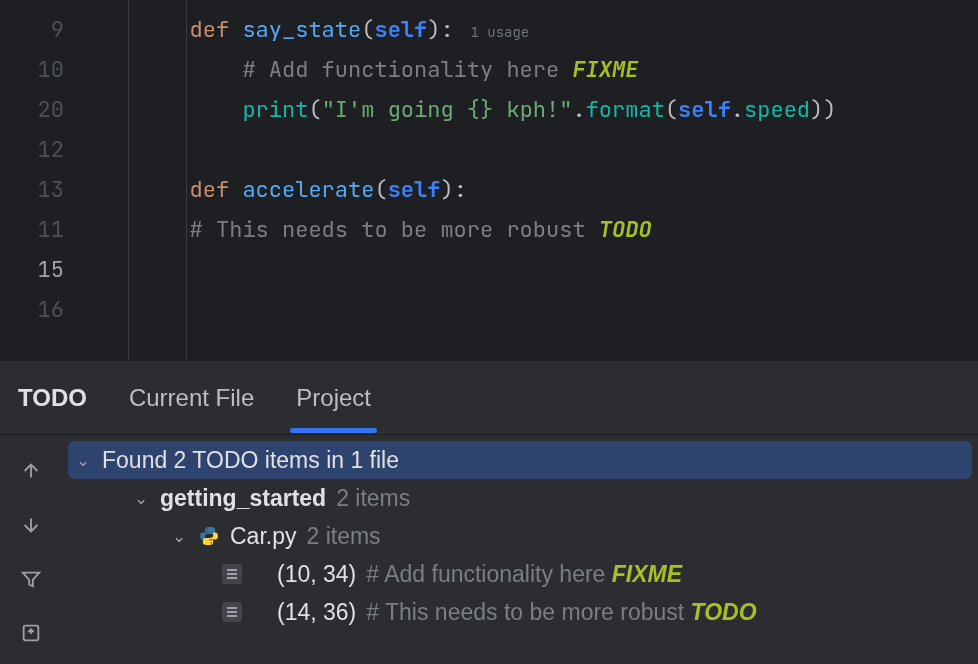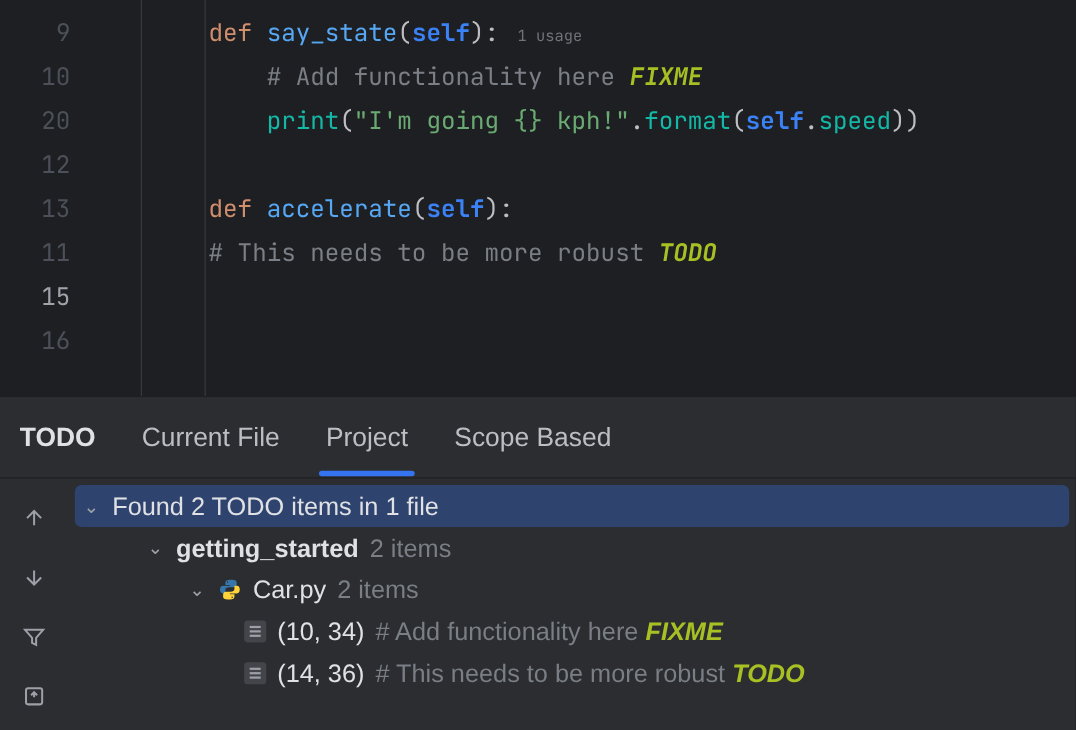--- a/index.html
+++ b/index.html
@@ -128,21 +128,21 @@
     width: 22px; height: 22px; display: inline-flex; align-items:center; justify-content:center;
   }
   .todo-item-icon {
     width: 20px; height: 20px;
     background: #43454a; border-radius: 3px;
     display: inline-flex; align-items:center; justify-content:center;
   }
   .todo-item-icon::before {
     content: ""; width: 10px; height: 2px; background: #9da0a8; box-shadow: 0 -4px 0 #9da0a8, 0 4px 0 #9da0a8;
   }
-  .loc { color: #dfe1e5; }
+  .loc { color: #dfe1e5; margin-left: 25px; }
   .todo-text { color: #7a7e85; }
   .todo-tag { color: #a8c023; font-style: italic; font-weight: 600; }
 </style>
 </head>
 <body>
 
 <div class="editor">
   <div class="gutter">
     <div>9</div>
     <div>10</div>
@@ -172,21 +172,20 @@
 
     <div class="codeline"> </div>
   </div>
 </div>
 
 <div class="panel">
   <div class="tabs">
     <span class="tab-title">TODO</span>
     <span class="tab">Current File</span>
     <span class="tab active">Project</span>
-    <span class="tab">Scope Based</span>
   </div>
   <div class="panel-body">
     <div class="tool-gutter">
       <div class="tool-btn">
         <svg width="22" height="22" viewBox="0 0 24 24" fill="none" stroke="currentColor" stroke-width="2">
             <path d="M12 19V5M5 12l7-7 7 7"></path>
           </svg>
       </div>
       <div class="tool-btn">
         <svg width="22" height="22" viewBox="0 0 24 24" fill="none" stroke="currentColor" stroke-width="2">

